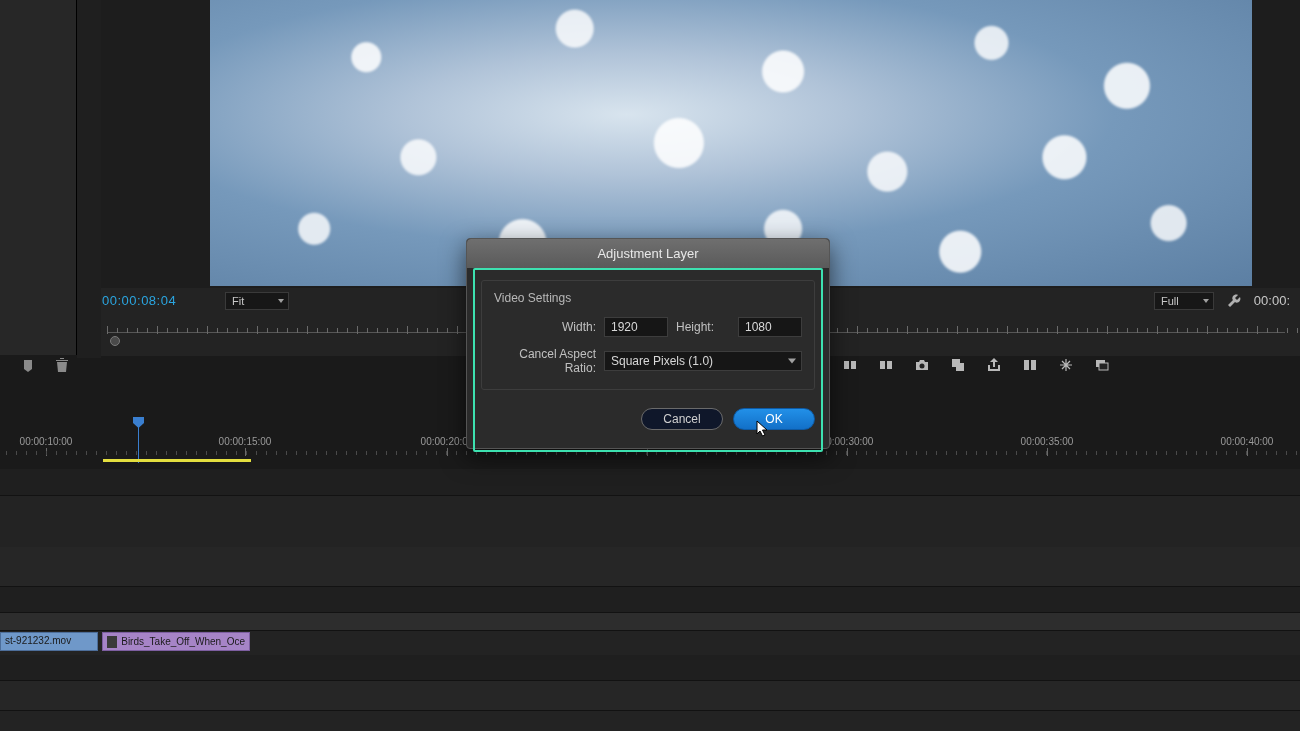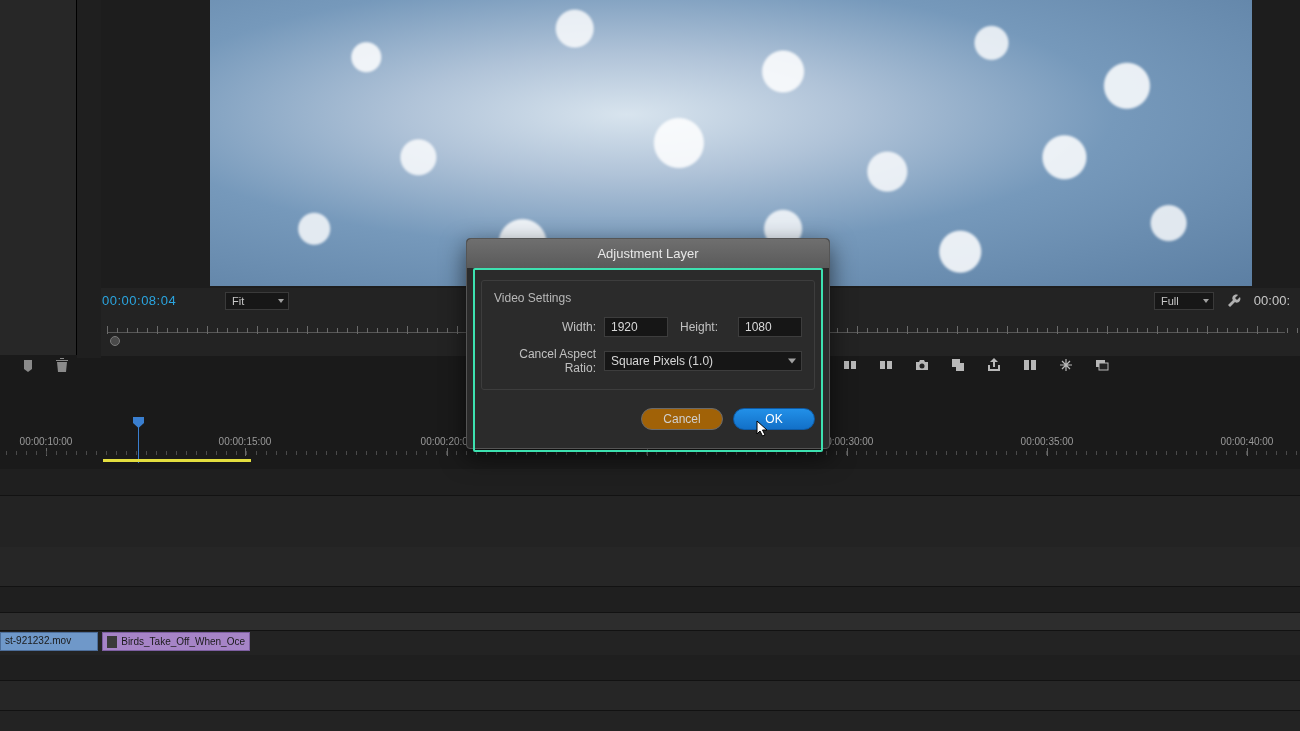--- a/index.html
+++ b/index.html
@@ -228,21 +228,21 @@
   .form-label {
     width: 110px; text-align: right; padding-right: 8px;
     color: #c0c0c0; font-size: 12px;
   }
   .form-input {
     background: #161616; border: 1px solid #3d3d3d;
     color: #d8d8d8; font-size: 12px;
     height: 20px; padding: 0 6px; width: 64px;
   }
   .form-label-right {
-    text-align: center; padding-right: 8px; 
+    text-align: left; padding-right: 8px; padding-left: 8px;
     color: #c0c0c0; font-size: 12px; flex: 1;
   }
   .form-select {
     background: #161616; border: 1px solid #3d3d3d;
     color: #d8d8d8; font-size: 12px;
     height: 20px; padding: 0 18px 0 6px; flex: 1;
     position: relative;
     display: flex; align-items: center;
   }
   .chev {
@@ -263,21 +263,21 @@
     margin-top: 18px;
   }
   .btn {
     height: 22px; min-width: 82px;
     border-radius: 11px;
     font-size: 12px;
     display: inline-flex; align-items: center; justify-content: center;
     cursor: pointer;
   }
   .btn-cancel {
-    background: #a16207;
+    background: #0f172a;
     border: 1px solid #6a6a6a;
     color: #d0d0d0;
   }
   .btn-ok {
     background: linear-gradient(#2290e8, #1270c8);
     border: 1px solid #0d5aa5;
     color: #fff;
   }
   .cursor-arrow {
     position: absolute;

